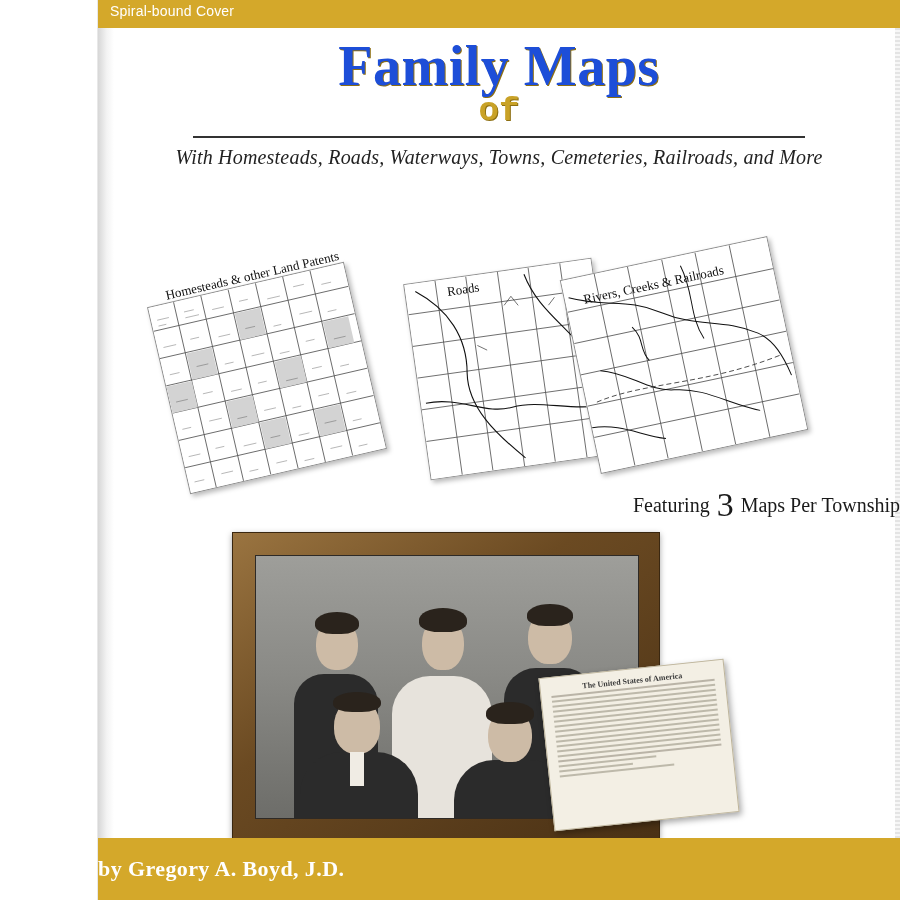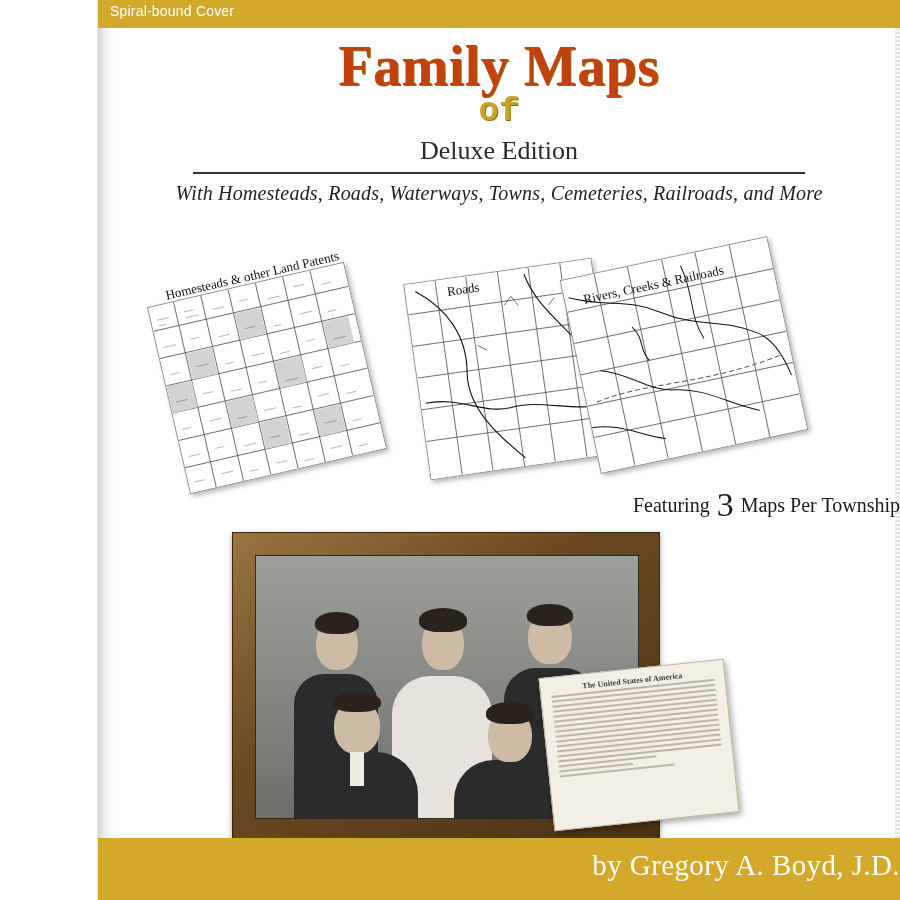--- a/index.html
+++ b/index.html
@@ -50,25 +50,25 @@
     bottom: 0;
     width: 100%;
     height: 62px;
     background: #d4a82a;
   }
   .author {
     position: absolute;
     left: 0;
     right: 0;
     bottom: 18px;
-    text-align: right;
+    text-align: left;
     color: #ffffff;
     font-family: "Liberation Serif", serif;
-    font-weight: normal;
-    font-size: 29px;
+    font-weight: bold;
+    font-size: 22px;
     letter-spacing: .4px;
   }
   
   .spine {
     position: absolute;
     left: 0;
     top: 0;
     width: 16px;
     height: 900px;
     background: linear-gradient(to right, #c9c9c9 0%, #efefef 55%, #ffffff 100%);
@@ -76,21 +76,21 @@
   }
   
   .title-wrap {
     position: absolute;
     left: 0;
     right: 0;
     top: 38px;
     text-align: center;
   }
   .title-main {
-    color: #c2410c;
+    color: #1d4ed8;
     font-family: "Liberation Serif", serif;
     font-weight: bold;
     font-size: 56px;
     line-height: 1.0;
     text-shadow: 1px 1px 0 #8d6f12;
     letter-spacing: .5px;
   }
   .title-of {
     color: #c9a227;
     font-family: Liberation Mono, monospace;
@@ -247,21 +247,20 @@
 
     <div class="spine"></div>
     <div class="pages"></div>
 
     <div class="top-band"></div>
     <div class="top-band-label">Spiral-bound Cover</div>
 
     <div class="title-wrap">
       <div class="title-main">Family Maps</div>
       <div class="title-of">of</div>
-      <div class="title-edition">Deluxe Edition</div>
       <div class="rule"></div>
       <div class="subtitle">With Homesteads, Roads, Waterways, Towns, Cemeteries, Railroads, and More</div>
     </div>
 
     <div class="maps-area">
 
       <div class="map-card" style="left:8px; top:34px; width:200px; height:190px; transform: rotate(-13deg);">
         <svg class="grid-svg" width="200" height="190" viewBox="0 0 200 190">
           <rect x="0" y="0" width="200" height="190" fill="#ffffff"></rect>
           <g stroke="#555" stroke-width="0.8" fill="none">

